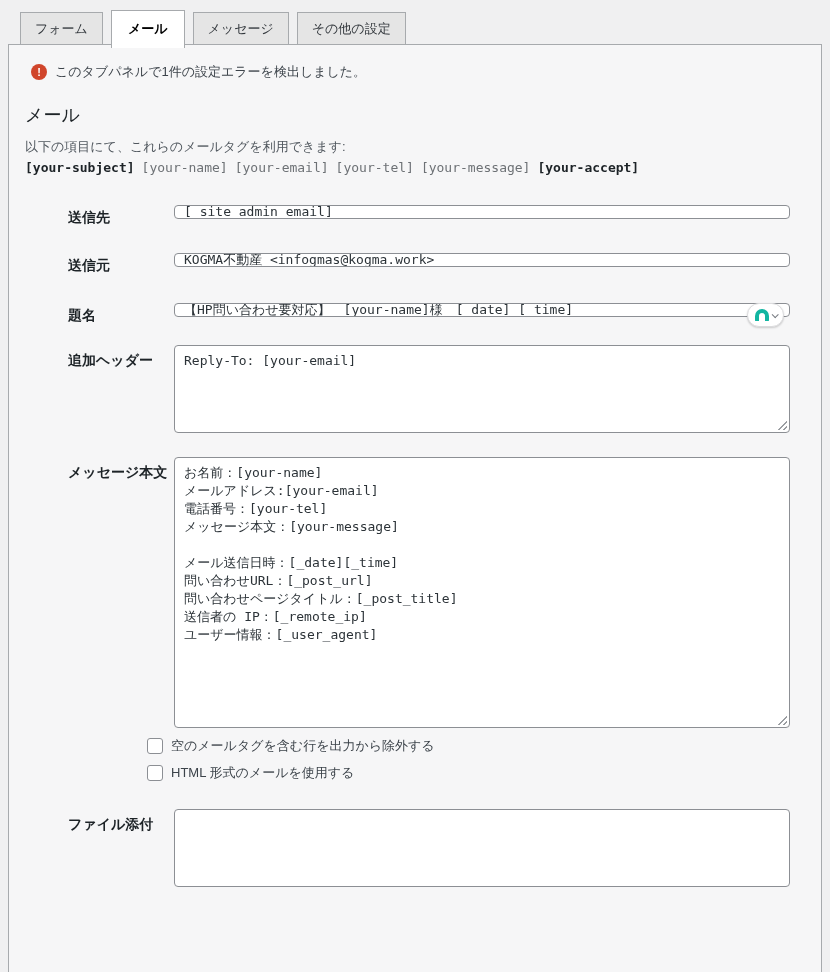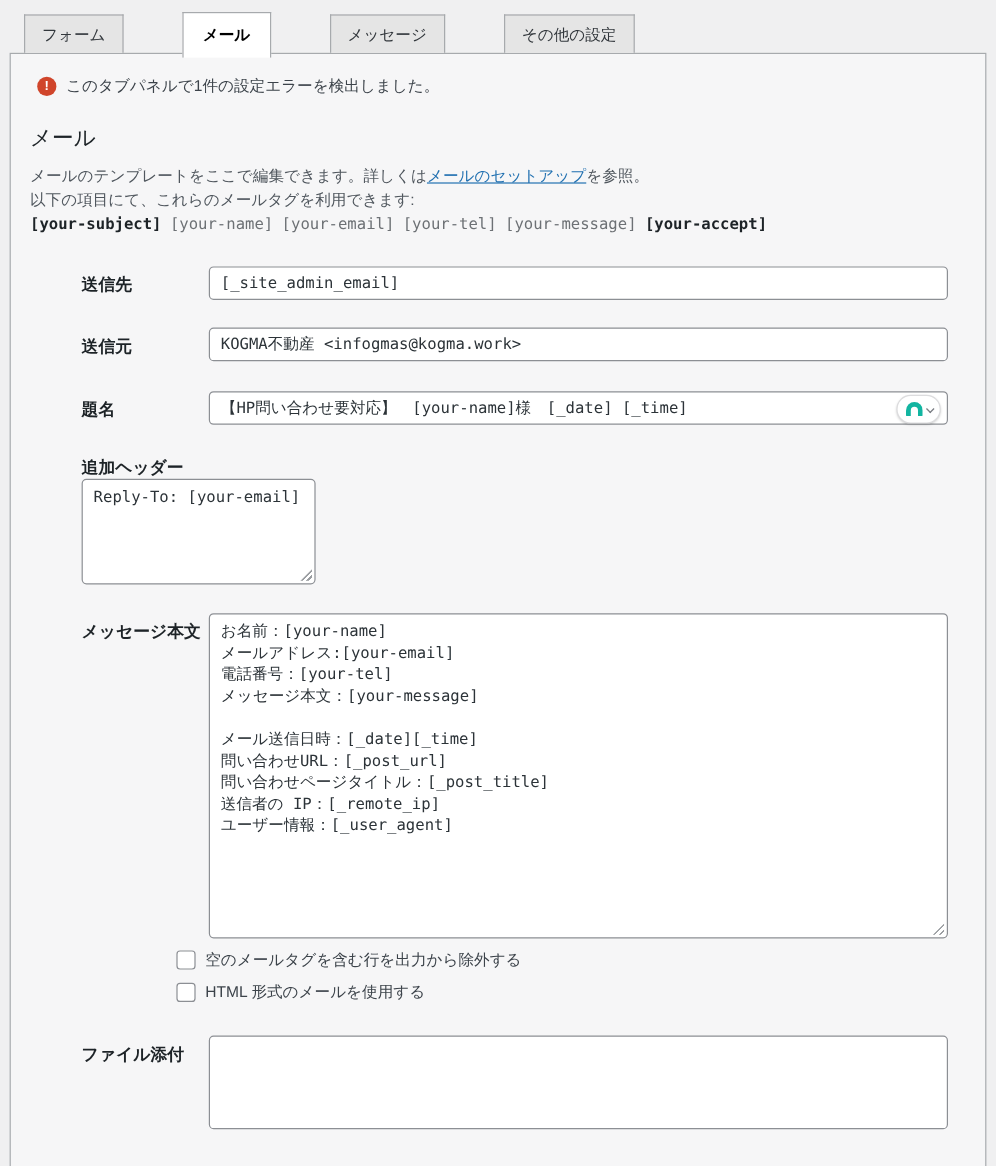--- a/index.html
+++ b/index.html
@@ -7,21 +7,21 @@
   body {
     width: 830px; height: 972px; overflow: hidden;
     background: #f0f0f1;
     font-family: "Liberation Sans", "DejaVu Sans", sans-serif;
     color: #3c434a;
   }
   
   .tabbar {
     display: flex; align-items: flex-end;
     padding-left: 12px; margin: 10px 8px 0;
-    position: relative; z-index: 2; gap: 41px;
+    position: relative; z-index: 2;
   }
   .tab {
     background: #e5e5e5;
     border: 1px solid #a7aaad;
     border-bottom: none;
     padding: 7px 14px 6px;
     margin-right: 8px;
     font-size: 13px; color: #32373c;
     cursor: pointer;
     white-space: nowrap;
@@ -70,21 +70,21 @@
   .mail-tag.unused { color: #1d2327; font-weight: 700; }
   
   .row { display: flex; align-items: flex-start; margin-left: 43px; }
   .row-label {
     flex: none; width: 106px;
     padding-top: 7px;
     font-size: 14px; font-weight: 700; color: #1d2327;
   }
   .row-control { flex: 1; margin-right: 15px; position: relative; }
   input.text-field {
-    width: 100%; height: 28px;
+    width: 100%; height: 14px;
     border: 1px solid #8c8f94; border-radius: 4px;
     background: #fff; color: #2c3338;
     font-family: "DejaVu Sans Mono", "Liberation Mono", monospace;
     font-size: 13px; padding: 0 9px;
     outline: none;
   }
   textarea.text-area {
     width: 100%; display: block;
     border: 1px solid #8c8f94; border-radius: 4px;
     background: #fff; color: #2c3338;
@@ -100,21 +100,21 @@
     position: absolute; right: 3px; bottom: 3px;
     width: 10px; height: 10px;
     background: repeating-linear-gradient(-45deg,
       transparent 0 2px, #9a9da1 2px 3.5px);
     clip-path: polygon(100% 0, 100% 100%, 0 100%);
     cursor: nwse-resize;
   }
   .mt-recipient { margin-top: 27px; }
   .mt-sender    { margin-top: 23px; }
   .mt-subject   { margin-top: 25px; }
-  .mt-headers   { margin-top: 20px; flex-direction: column; }
+  .mt-headers   { margin-top: 20px; }
   .mt-body      { margin-top: 24px; }
   .mt-attach    { margin-top: 27px; }
   
   .ext-icon {
     position: absolute; right: 6px; top: 3px;
     width: 37px; height: 24px;
     background: #fff;
     border: 1px solid #dcdcde; border-radius: 12px;
     box-shadow: 0 1px 2px rgba(0,0,0,.18);
     display: flex; align-items: center; justify-content: center;
@@ -156,21 +156,20 @@
 
 <div class="panel">
 
   <div class="config-error">
     <span class="alert-icon">!</span>
     <span>このタブパネルで1件の設定エラーを検出しました。</span>
   </div>
 
   <h2 class="panel-title">メール</h2>
 
-  <p class="desc"><span>メールのテンプレートをここで編集できます。詳しくは</span><a>メールのセットアップ</a><span>を参照。</span></p>
   <p class="desc">以下の項目にて、これらのメールタグを利用できます:</p>
 
   <div class="mail-tags">
     <span class="mail-tag unused">[your-subject]</span><span class="mail-tag">[your-name]</span><span class="mail-tag">[your-email]</span><span class="mail-tag">[your-tel]</span><span class="mail-tag">[your-message]</span><span class="mail-tag unused">[your-accept]</span>
   </div>
 
   <div class="row mt-recipient">
     <div class="row-label">送信先</div>
     <div class="row-control">
       <input class="text-field" type="text" value="[_site_admin_email]" style="">

